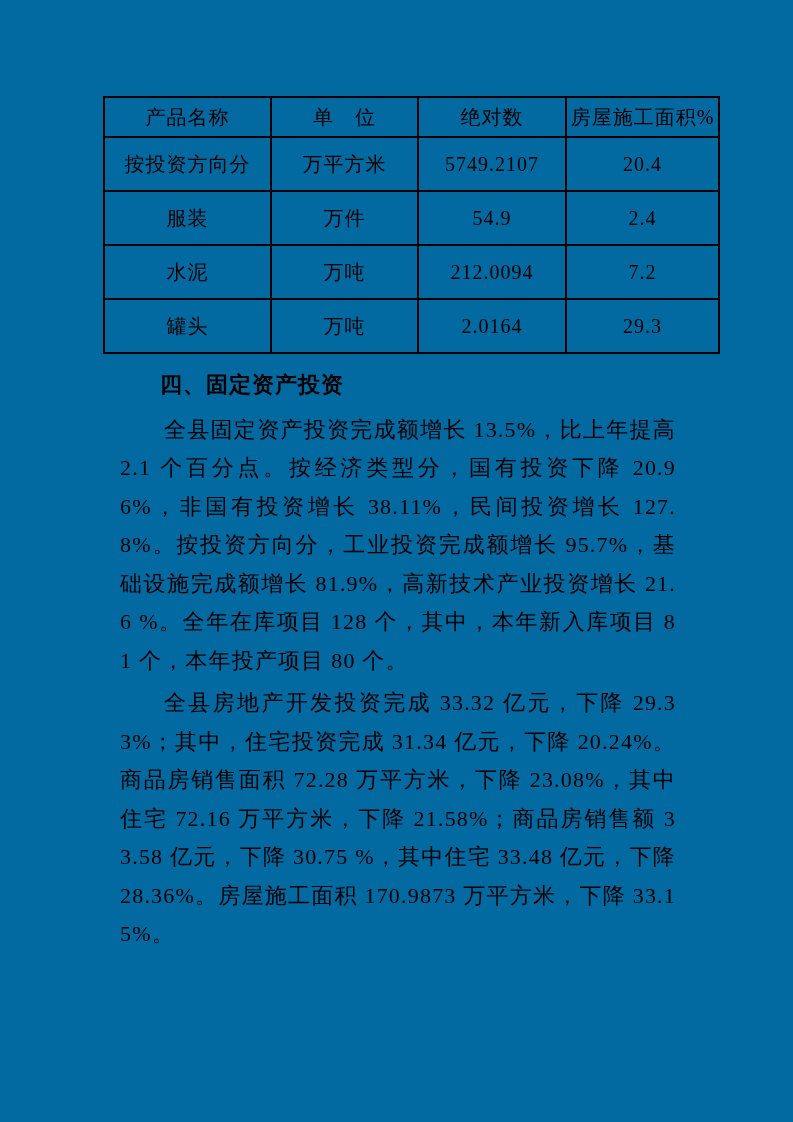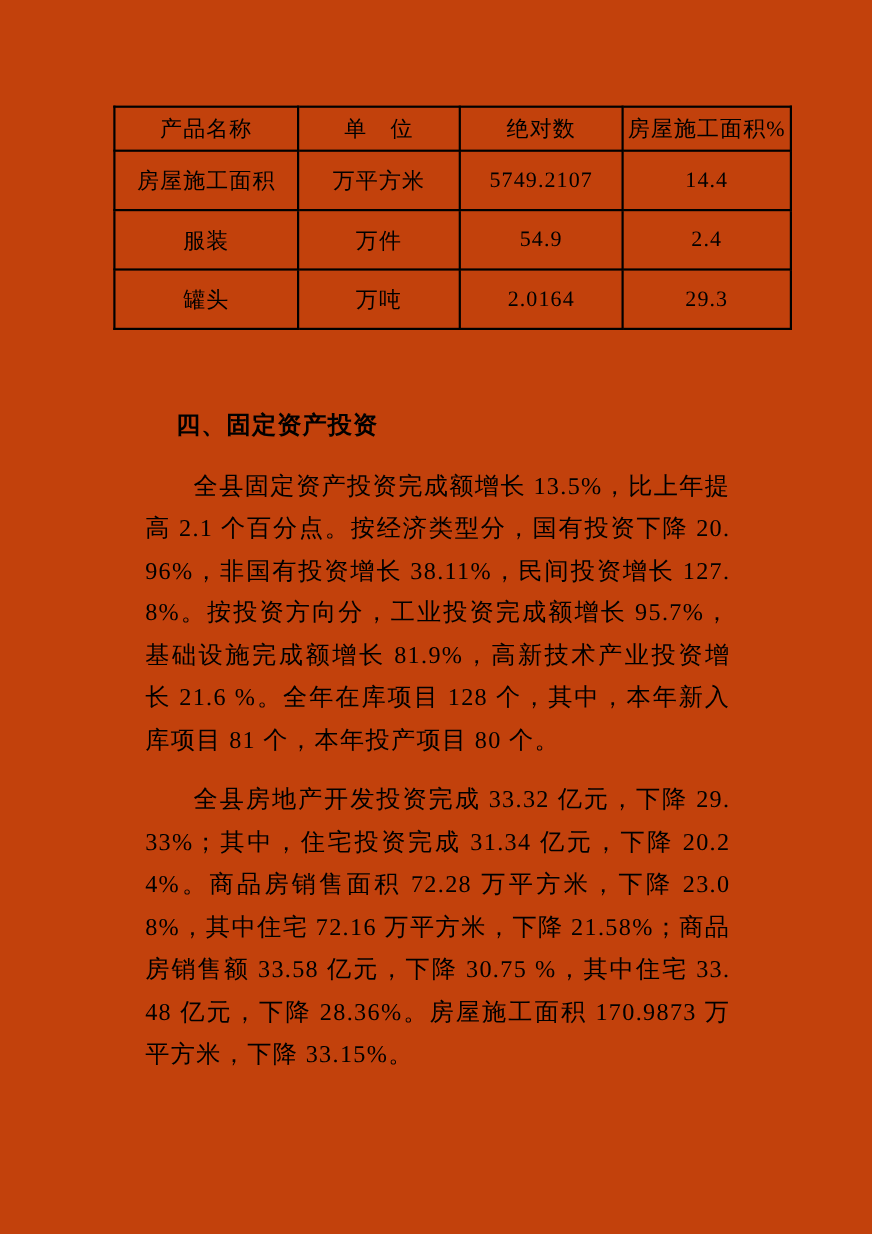--- a/index.html
+++ b/index.html
@@ -5,21 +5,21 @@
   html, body {
     margin: 0;
     padding: 0;
     background: #e8e8e8;
   }
   .page {
     position: relative;
     width: 793px;
     height: 1122px;
     margin: 0 auto;
-    background: #c2410c;
+    background: #0369a1;
     color: #000000;
     font-family: "Liberation Serif", "DejaVu Serif", serif;
     overflow: hidden;
   }
 
   
   .stats-table-wrap {
     position: absolute;
     top: 96px;
     left: 103px;
@@ -46,31 +46,31 @@
 
   
   .content {
     position: absolute;
     top: 368px;
     left: 116px;
     width: 564px;
   }
   .section-heading {
     margin: 0;
-    font-family: Liberation Sans, sans-serif;
+    font-family: Liberation Mono, monospace;
     font-weight: 700;
     font-size: 22px;
     line-height: 38.5px;
     text-indent: 2em;
     letter-spacing: 1px;
     color: #000000;
   }
   .section-heading.gap-before { margin-top: 10px; }
   .content p {
-    margin: 16px;
+    margin: 4px;
     font-size: 22px;
     line-height: 38.5px;
     text-indent: 2em;
     text-align: justify;
     letter-spacing: 1.2px;
     word-break: break-all;
     color: #000000;
   }
 </style>
 </head>
@@ -89,30 +89,36 @@
       <thead>
         <tr>
           <th>产品名称</th>
           <th>单　位</th>
           <th>绝对数</th>
           <th>房屋施工面积%</th>
         </tr>
       </thead>
       <tbody>
         <tr>
-          <td>房屋施工面积</td>
+          <td>按投资方向分</td>
           <td>万平方米</td>
           <td>5749.2107</td>
-          <td>14.4</td>
+          <td>20.4</td>
         </tr>
         <tr>
           <td>服装</td>
           <td>万件</td>
           <td>54.9</td>
           <td>2.4</td>
+        </tr>
+        <tr>
+          <td>水泥</td>
+          <td>万吨</td>
+          <td>212.0094</td>
+          <td>7.2</td>
         </tr>
         <tr>
           <td>罐头</td>
           <td>万吨</td>
           <td>2.0164</td>
           <td class="small-num">29.3</td>
         </tr>
       </tbody>
     </table>
   </div>

